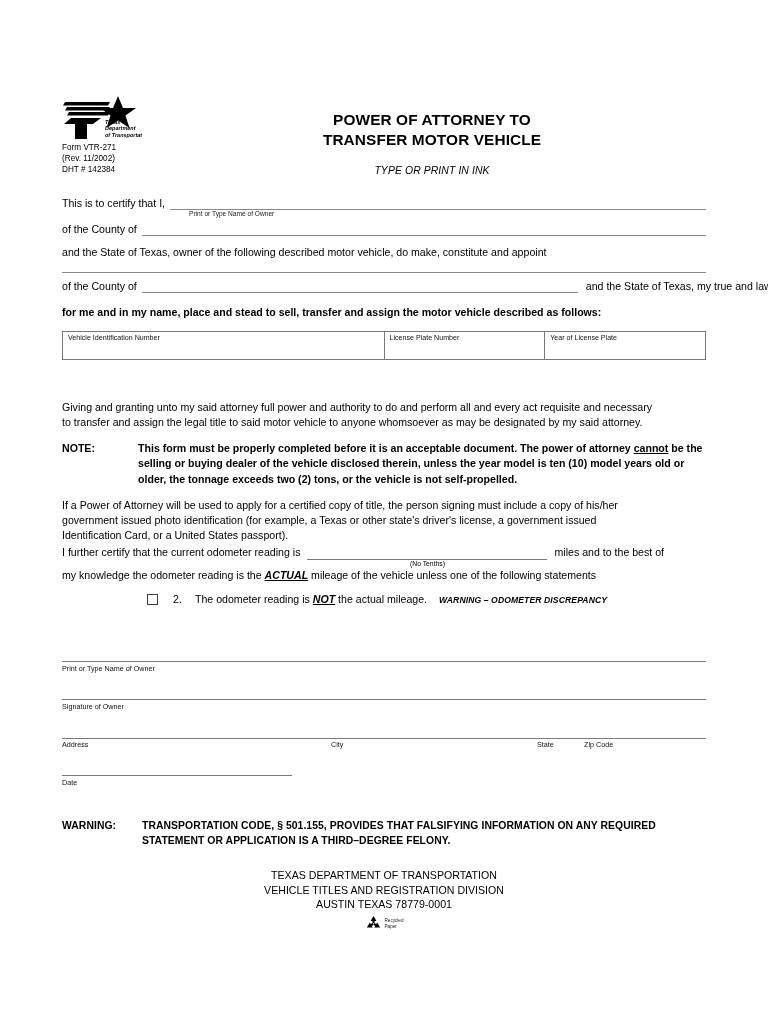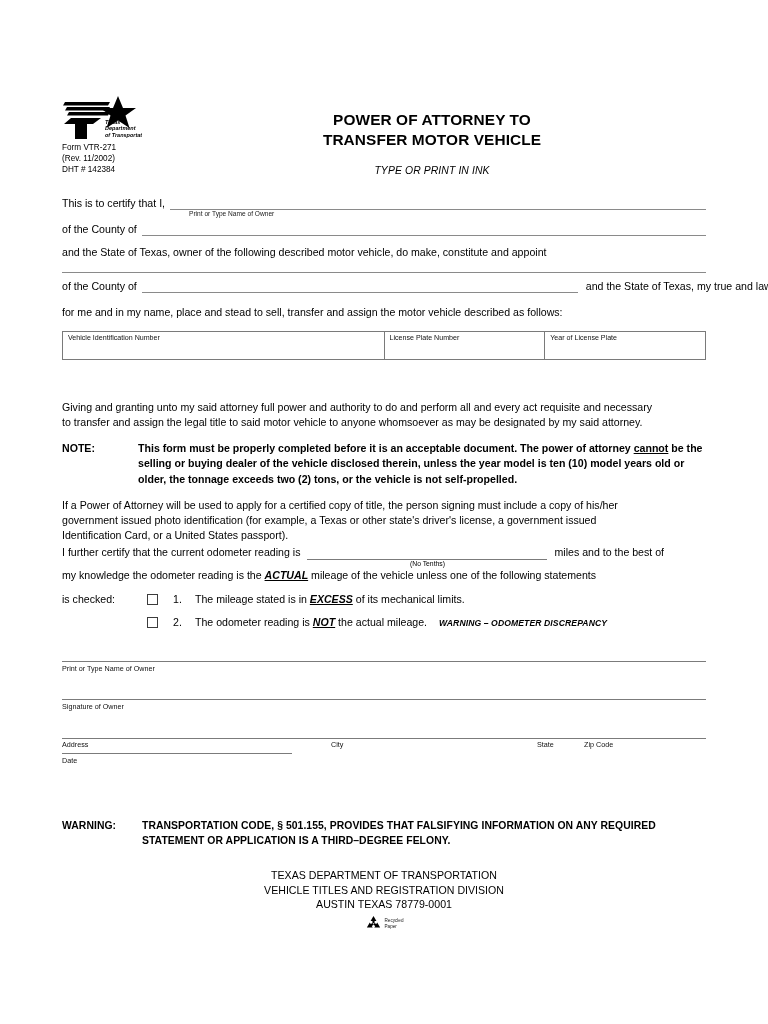--- a/index.html
+++ b/index.html
@@ -356,21 +356,21 @@
   </div>
 
   <div style="position:absolute; left:62px; top:279px; width:644px;">
     <div class="line-row">
       <span class="lbl">of the County of</span>
       <span class="fill fixed-436"></span>
       <span class="lbl" style="margin-left:8px;">and the State of Texas, my true and lawful attorney,</span>
     </div>
   </div>
 
-  <div class="para" style="top:305px;">for me and in my name, place and stead to sell, transfer and assign the motor vehicle described as follows:</div>
+  <div class="para" style="top:305px;font-weight:bold;">for me and in my name, place and stead to sell, transfer and assign the motor vehicle described as follows:</div>
 
   <table class="veh-table">
     <tbody>
     <tr>
       <td colspan="2">Vehicle Identification Number</td>
       <td>License Plate Number</td>
       <td>Year of License Plate</td>
     </tr>
   </tbody>
     </table>
@@ -400,26 +400,20 @@
       <span class="seg">miles and to the best of</span>
     </div>
   </div>
 
   <div class="odo" style="top:568px;">
     <span>my knowledge the odometer reading is the </span><b><i><u class="u">ACTUAL</u></i></b><span> mileage of the vehicle unless one of the following statements</span>
   </div>
 
   <div class="checks" style="top:588px;">
 
-    <div class="chk-row">
-      <span class="chk-lead">is checked:</span>
-      <span class="chk-box"></span>
-      <span class="chk-num">1.</span>
-      <span class="chk-text"><span>The mileage stated is in </span><b><i><u class="u">EXCESS</u></i></b><span> of its mechanical limits.</span></span>
-    </div>
 
     <div class="chk-row">
       <span class="chk-lead"></span>
       <span class="chk-box"></span>
       <span class="chk-num">2.</span>
       <span class="chk-text"><span>The odometer reading is </span><b><i><u class="u">NOT</u></i></b><span> the actual mileage.</span><span class="warn-small">WARNING – ODOMETER DISCREPANCY</span></span>
     </div>
 
   </div>
 
@@ -436,21 +430,21 @@
   <div class="sigline" style="top:738px;">
     <div class="bar"></div>
   </div>
   <div class="addr-caps" style="top:740px;">
     <span style="left:0px;">Address</span>
     <span style="left:269px;">City</span>
     <span style="left:475px;">State</span>
     <span style="left:522px;">Zip Code</span>
   </div>
 
-  <div class="sigline short" style="top:753px;">
+  <div class="sigline short" style="top:775px;">
     <div class="bar"></div>
     <div class="cap">Date</div>
   </div>
 
   <div class="warn-block" style="top:818px;">
     <div class="w-lbl">WARNING:</div>
     <div class="w-body">
       <div>TRANSPORTATION CODE, § 501.155, PROVIDES THAT FALSIFYING INFORMATION ON ANY REQUIRED</div>
       <div>STATEMENT OR APPLICATION IS A THIRD–DEGREE FELONY.</div>
     </div>

